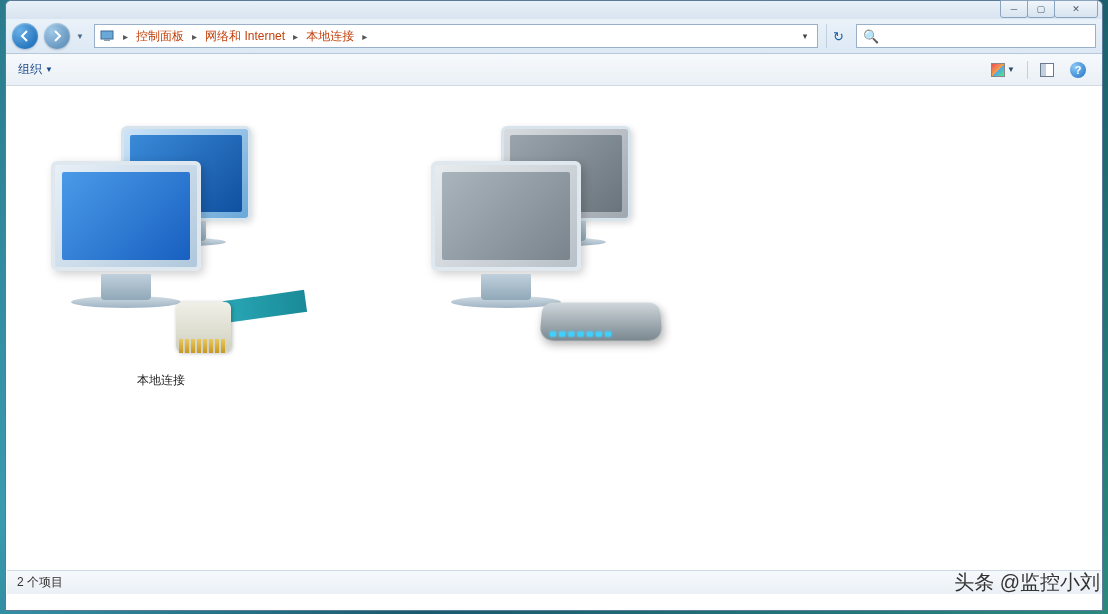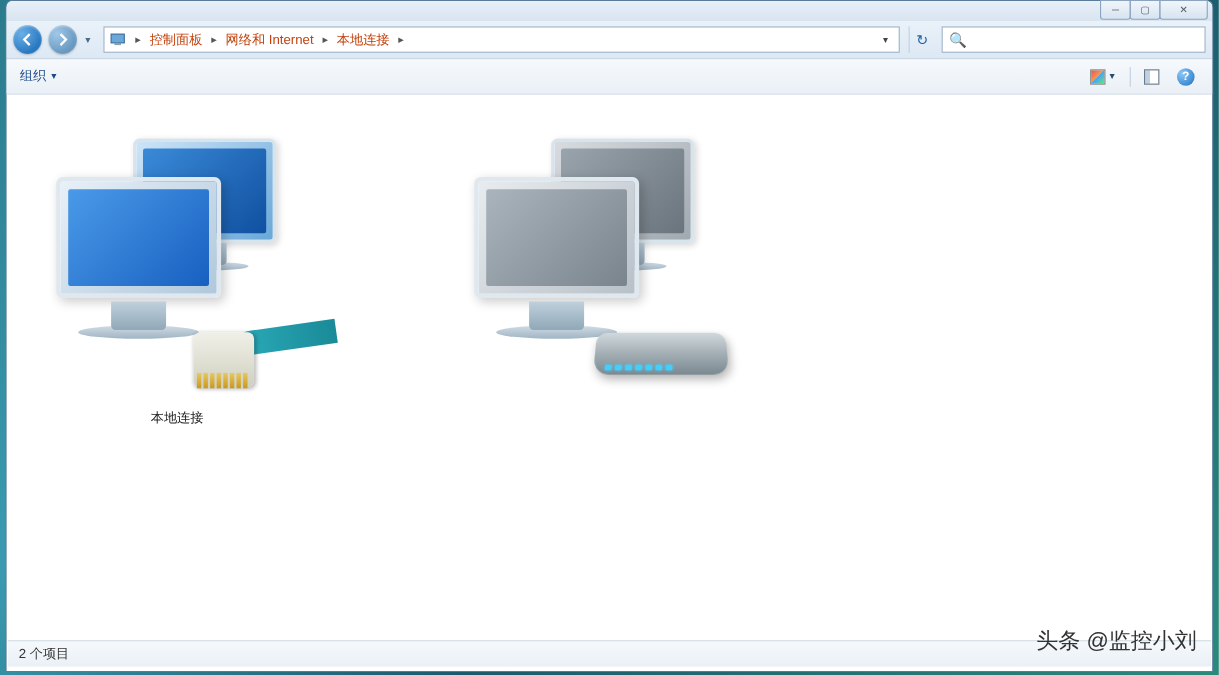--- a/index.html
+++ b/index.html
@@ -30,22 +30,22 @@
 .org-btn { color: #1a4a8a; cursor: pointer; display:flex; align-items:center; gap:3px; }
 .org-btn .dd { font-size:8px; }
 .toolbar-right { margin-left: auto; display: flex; align-items: center; gap: 8px; }
 .tb-btn { display:flex; align-items:center; gap:2px; cursor:pointer; padding:2px 4px; color:#2a4a6a; }
 .tb-sep { width:1px; height:18px; background:#c0d0e0; }
 .content { position: absolute; top: 107px; left: 1px; right: 1px; bottom: 25px; background: #fff; overflow: auto; padding: 8px 14px; }
 .items { display: flex; gap: 100px; }
 .item { width: 280px; text-align: center; cursor: pointer; }
 .item-icon { width: 260px; height: 240px; margin: 0 auto 16px; position: relative; }
 .item-label { font-size: 12px; color: #222; }
-.statusbar { position: absolute; bottom: 4px; left: 1px; right: 1px; height: 24px; background: linear-gradient(180deg, #f6f9fc 0%, #eaf0f6 100%); border-top: 1px solid #d0dae4; display: flex; align-items: center; padding: 4px 10px; font-size: 12px; color: #333; }
-.watermark { position: absolute; bottom: 18px; right: 20px; font-size: 20px; color: #333; font-weight: 500; pointer-events: none; }
+.statusbar { position: absolute; bottom: 16px; left: 1px; right: 1px; height: 24px; background: linear-gradient(180deg, #f6f9fc 0%, #eaf0f6 100%); border-top: 1px solid #d0dae4; display: flex; align-items: center; padding: 4px 10px; font-size: 12px; color: #333; }
+.watermark { position: absolute; bottom: 18px; right: 8px; font-size: 20px; color: #333; font-weight: 500; pointer-events: none; }
 
 
 .mon { position:absolute; border-radius:6px; }
 .mon.back { width:130px; height:95px; background:linear-gradient(135deg,#cde4f8 0%, #6aa8d8 100%); border:3px solid #d8e4ec; left:90px; top:10px; box-shadow: 2px 2px 6px rgba(0,0,0,0.15);}
 .mon.back .scr { position:absolute; inset:6px; background:linear-gradient(135deg,#3a8ad8 0%, #1050a0 100%); border-radius:2px;}
 .mon.front { width:150px; height:110px; background:linear-gradient(135deg,#e8f0f8 0%, #b0c8dc 100%); border:4px solid #e0e8ef; left:20px; top:45px; box-shadow: 3px 3px 10px rgba(0,0,0,0.2);}
 .mon.front .scr { position:absolute; inset:7px; background:linear-gradient(135deg,#4a9ae8 0%, #1860c0 100%); border-radius:2px;}
 .stand { position:absolute; width:50px; height:26px; background:linear-gradient(180deg,#c0d0dc,#90a8b8); left:70px; top:158px; border-radius:0 0 4px 4px; }
 .stand.back { width:40px; height:20px; left:135px; top:105px; }
 .base { position:absolute; width:110px; height:12px; background:linear-gradient(180deg,#d0dce4,#a0b4c4); left:40px; top:180px; border-radius:50%; }

